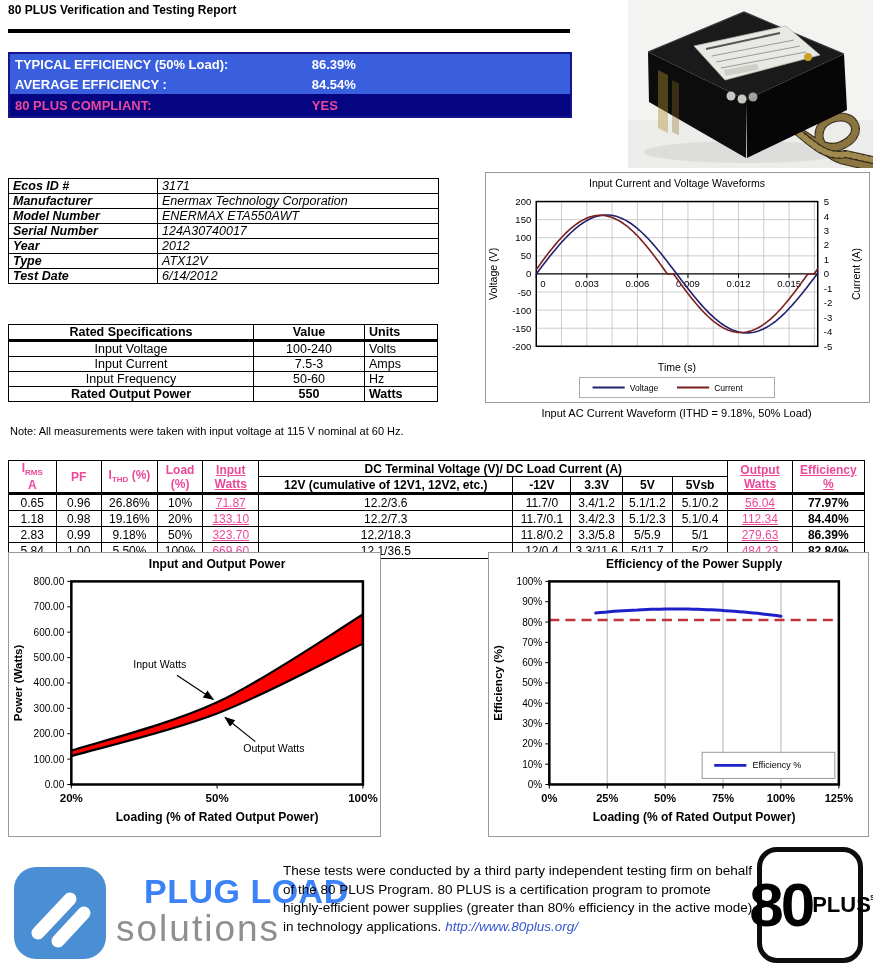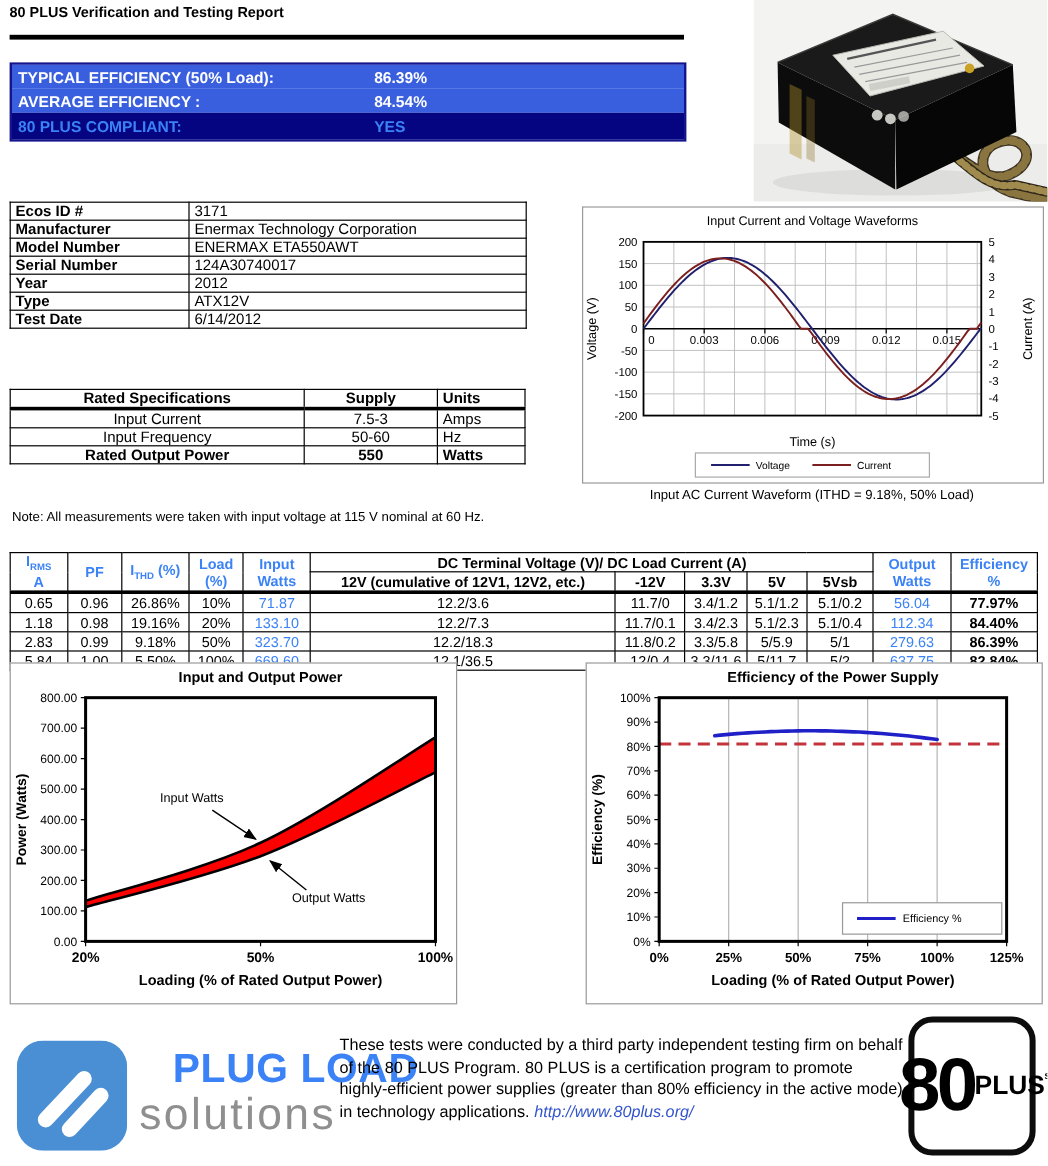--- a/index.html
+++ b/index.html
@@ -12,43 +12,43 @@
   .photo{position:absolute;left:628px;top:0;width:245px;height:168px;}
 
   .summary{position:absolute;left:8px;top:52px;width:560px;border:2px solid #14148c;}
   .summary-row{display:flex;align-items:center;height:20px;background:#3A5FDE;color:#fff;
                font-weight:bold;font-size:13px;}
   .summary-row.navy{background:#050582;height:22px;}
   .summary-label{width:53%;padding-left:5px;}
   .summary-value{flex:1;}
 
   table{border-collapse:collapse;}
-  .info-table{position:absolute;left:8px;top:168px;}
+  .info-table{position:absolute;left:8px;top:178px;font-style:italic;}
   .info-table th,.info-table td{border:1.5px solid #000;font-size:12.5px;height:13.5px;
       padding:0 4px;text-align:left;font-weight:normal;}
   .info-table th{width:140px;font-weight:bold;}
   .info-table td{width:272px;}
 
   .rated-table{position:absolute;left:8px;top:324px;font-size:12.5px;}
   .rated-table th,.rated-table td{border:1.4px solid #000;height:14px;padding:0 4px;}
   .rated-table thead th{font-weight:bold;border-bottom:3px solid #000;}
   .c-spec{width:236px;text-align:center;}
   .c-val{width:102px;text-align:center;}
   .c-units{width:64px;text-align:left;}
   .rated-table .boldrow td{font-weight:bold;}
   .note{position:absolute;left:10px;top:425px;font-size:11px;}
 
   .meas-table{position:absolute;left:8px;top:460px;font-size:12px;table-layout:fixed;width:857px;}
   .meas-table th,.meas-table td{border:1.5px solid #000;padding:0 1px;text-align:center;
       height:15px;overflow:hidden;white-space:nowrap;}
   .meas-table thead th{font-weight:bold;height:15px;}
   .meas-table thead{border-bottom:3px solid #000;}
   .meas-table sub{font-size:8px;}
-  .navy{color:#3b82f6;}
-  .blu{color:#3b82f6;}
+  .navy{color:#ec4899;}
+  .blu{color:#ec4899;text-decoration:underline;}
   .effb{font-weight:bold;}
 
   .panel{position:absolute;border:1px solid #999;background:#fff;}
   #wfPanel{left:485px;top:172px;width:383px;height:229px;}
   .wf-caption{position:absolute;left:485px;top:407px;width:383px;text-align:center;font-size:11px;}
   #pwPanel{left:8px;top:552px;width:371px;height:283px;}
   #efPanel{left:488px;top:552px;width:379px;height:283px;}
   .panel svg{display:block;}
 
   .footer-logo-icon{position:absolute;left:14px;top:867px;width:92px;height:92px;}
@@ -162,25 +162,30 @@
           <th>Test Date</th>
           <td>6/14/2012</td>
         </tr>
       </tbody>
     </table>
 
   <table class="rated-table" id="ratedTable">
     <thead>
         <tr>
           <th class="c-spec">Rated Specifications</th>
-          <th class="c-val">Supply</th>
+          <th class="c-val">Value</th>
           <th class="c-units">Units</th>
         </tr>
       </thead>
       <tbody>
+        <tr>
+          <td class="c-spec">Input Voltage</td>
+          <td class="c-val">100-240</td>
+          <td class="c-units">Volts</td>
+        </tr>
         <tr>
           <td class="c-spec">Input Current</td>
           <td class="c-val">7.5-3</td>
           <td class="c-units">Amps</td>
         </tr>
         <tr>
           <td class="c-spec">Input Frequency</td>
           <td class="c-val">50-60</td>
           <td class="c-units">Hz</td>
         </tr>
@@ -346,21 +351,21 @@
           <td>5.84</td>
           <td>1.00</td>
           <td>5.50%</td>
           <td>100%</td>
           <td class="blu">669.60</td>
           <td>12.1/36.5</td>
           <td>12/0.4</td>
           <td>3.3/11.6</td>
           <td>5/11.7</td>
           <td>5/2</td>
-          <td class="blu">637.75</td>
+          <td class="blu">484.23</td>
           <td class="effb">82.84%</td>
         </tr>
       </tbody>
   </table>
 
   <div class="panel" id="pwPanel">
       <svg viewBox="0 0 369 281" width="100%" height="100%">
         <defs>
           <marker id="arw" markerWidth="9" markerHeight="8" refX="8" refY="3.5" orient="auto">
             <path d="M0,0 L9,3.5 L0,7 Z" fill="#000"></path>

